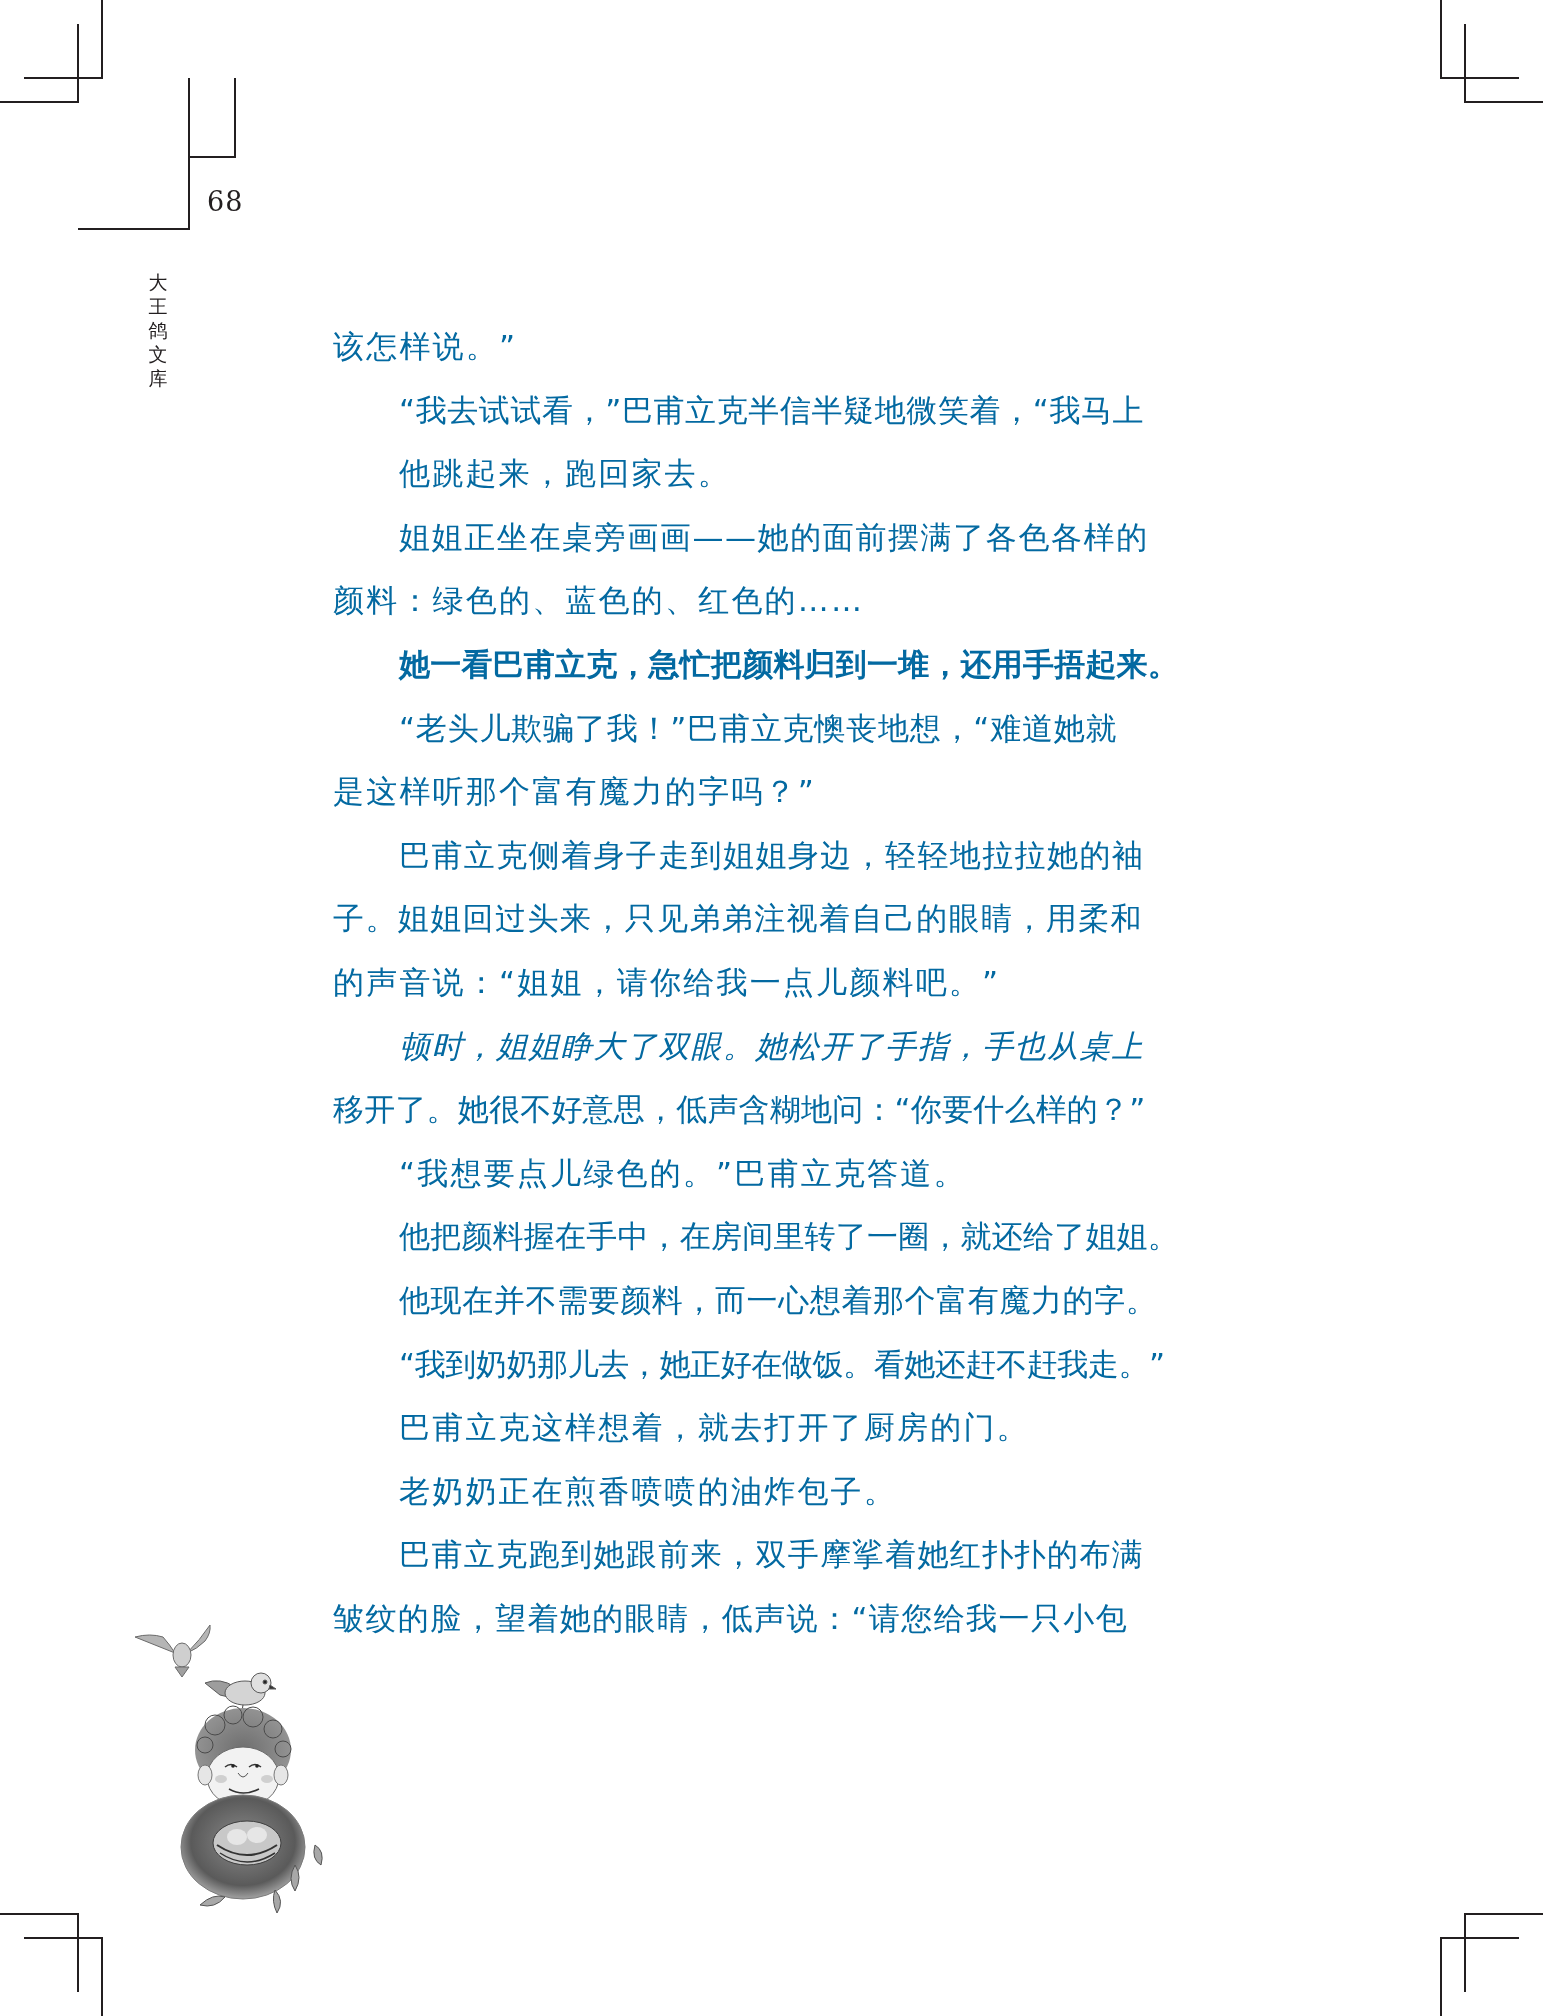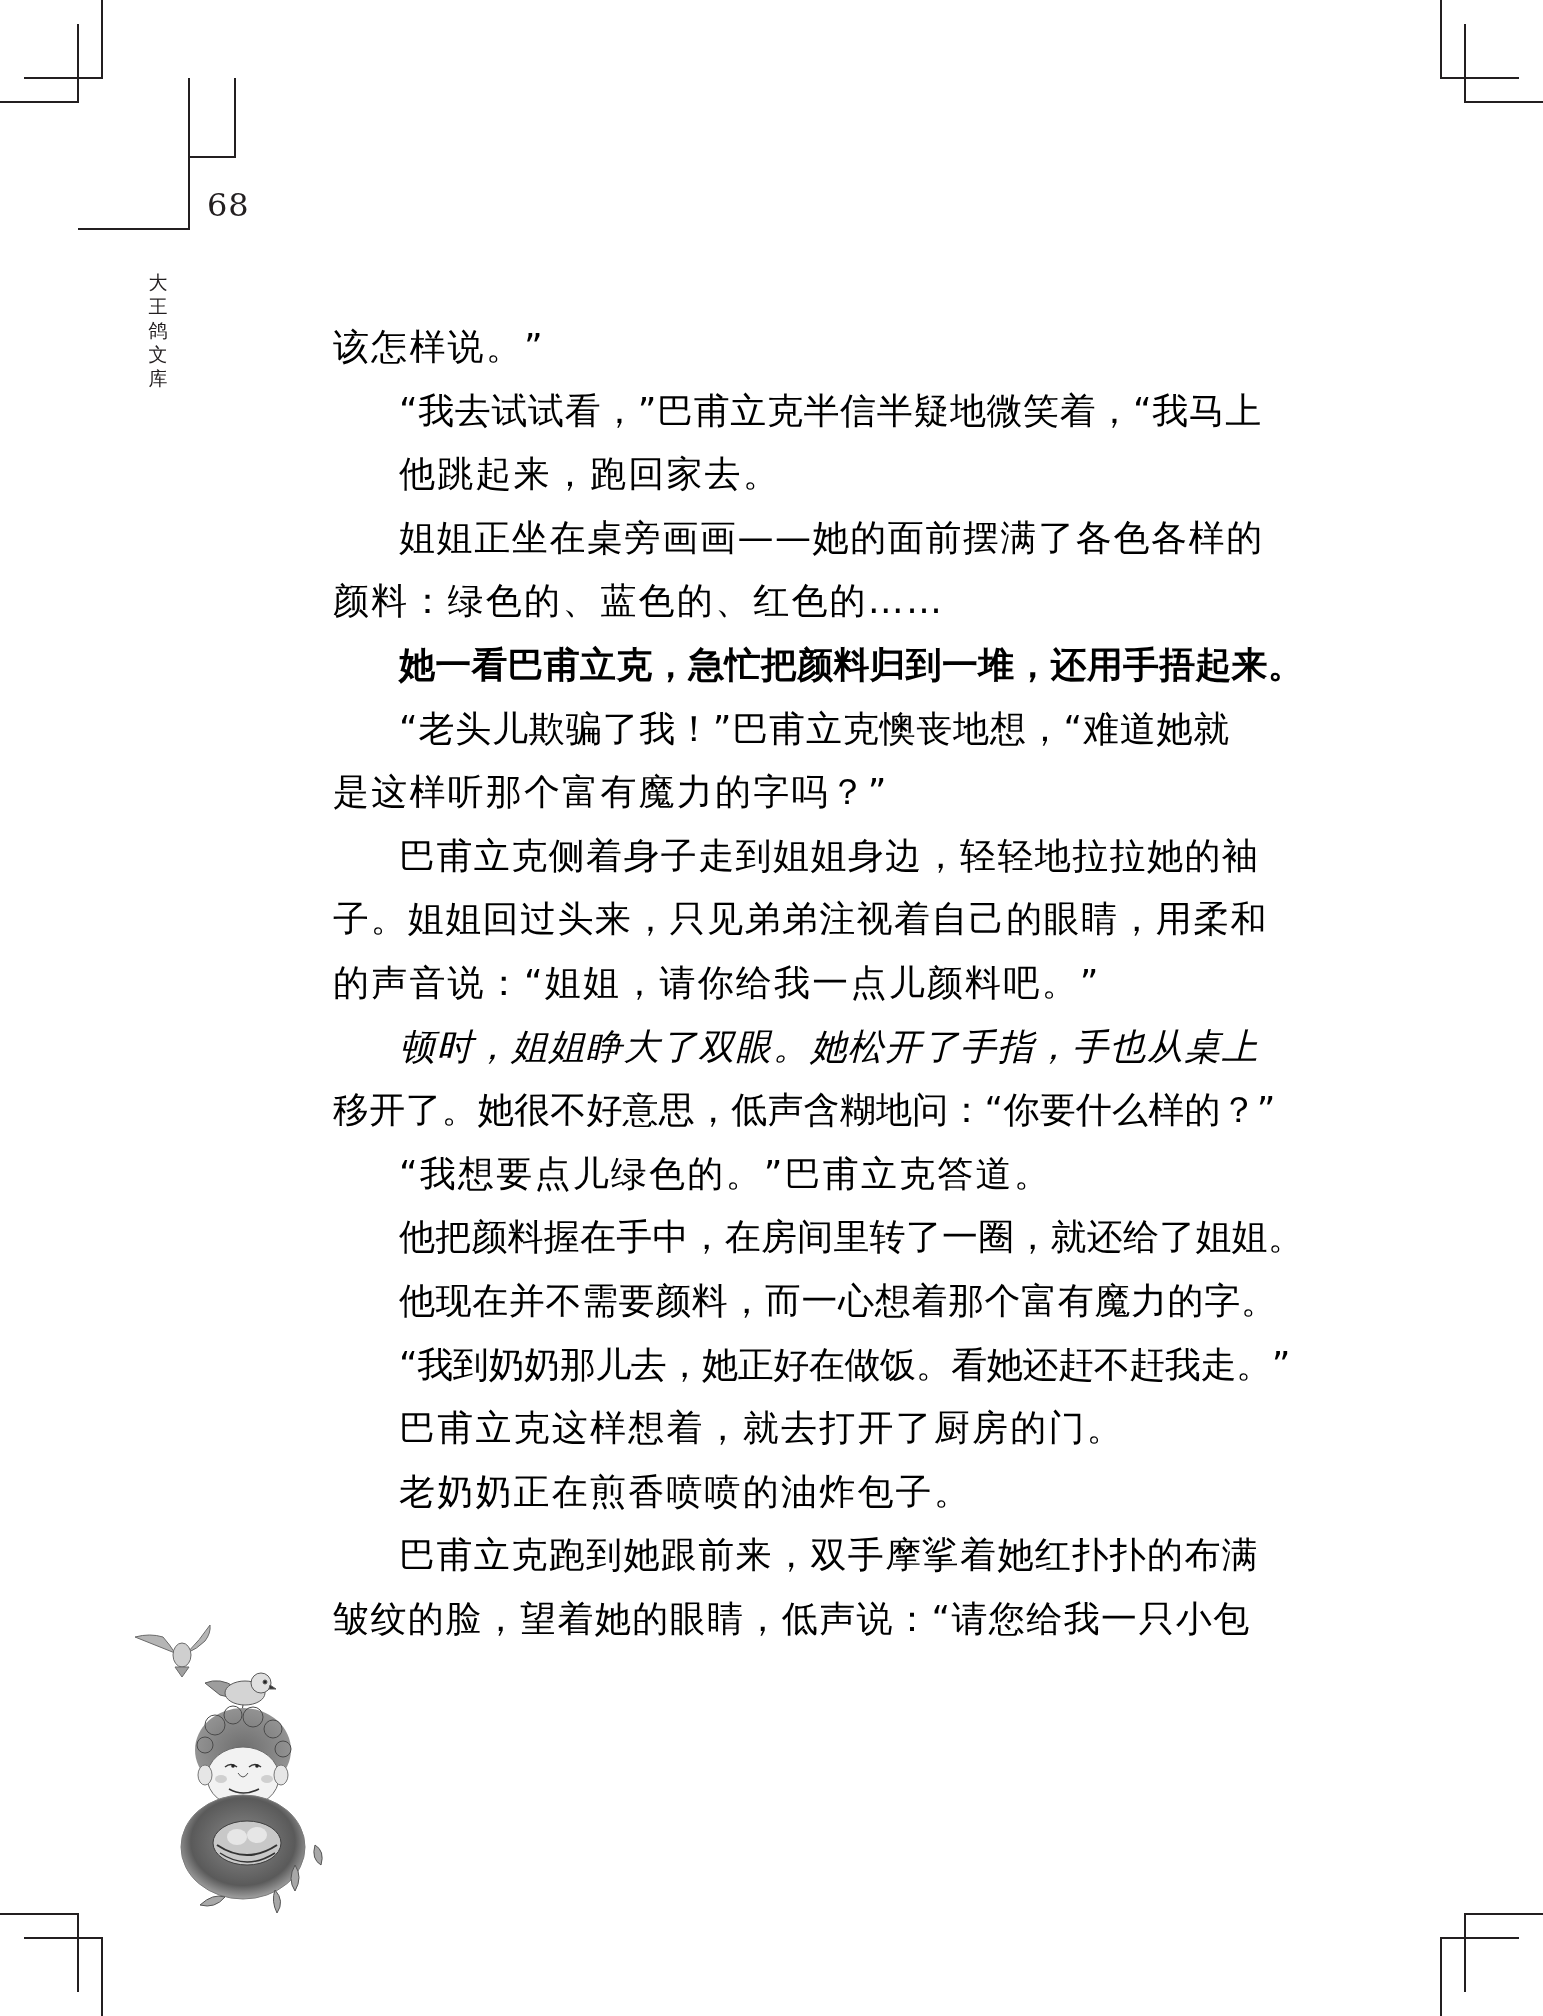--- a/index.html
+++ b/index.html
@@ -2,27 +2,27 @@
 <html><head>
 <meta charset="utf-8">
 <style>
   html, body { margin: 0; padding: 0; background: #ffffff; }
   body { width: 1543px; height: 2016px; position: relative; overflow: hidden;
          font-family: "DejaVu Sans", "Liberation Sans", sans-serif; color: #231f20; }
   .line { position: absolute; background: #231f20; }
   .h { height: 2px; }
   .v { width: 2px; }
   .page-num { position: absolute; left: 207px; top: 186px; font-family: "DejaVu Serif", "Liberation Serif", serif;
-              font-size: 32px; color: #231f20; letter-spacing: 1px; }
+              font-size: 27px; color: #231f20; letter-spacing: 1px; }
   .series-title { position: absolute; left: 146px; top: 270px; width: 24px;
                   font-size: 19px; line-height: 24px; color: #231f20; }
   .series-title span { display: block; text-align: center; }
   .body-text { position: absolute; left: 333px; top: 315px; width: 856px; }
-  .para-line { height: 63.6px; line-height: 63.6px; font-size: 36px; white-space: nowrap;
-               letter-spacing: 2.2px; color: #000000; }
+  .para-line { height: 63.6px; line-height: 63.6px; font-size: 31px; white-space: nowrap;
+               letter-spacing: 2.2px; color: #0369a1; }
   .indent { padding-left: 66px; }
   .illustration { position: absolute; left: 125px; top: 1615px; width: 220px; height: 300px; }
 </style>
 </head>
 <body>
 
 <div class="line v" style="left:101px; top:0; height:79px;"></div>
 <div class="line h" style="left:24px; top:77px; width:79px;"></div>
 <div class="line v" style="left:77px; top:24px; height:79px;"></div>
 <div class="line h" style="left:0; top:101px; width:79px;"></div>

